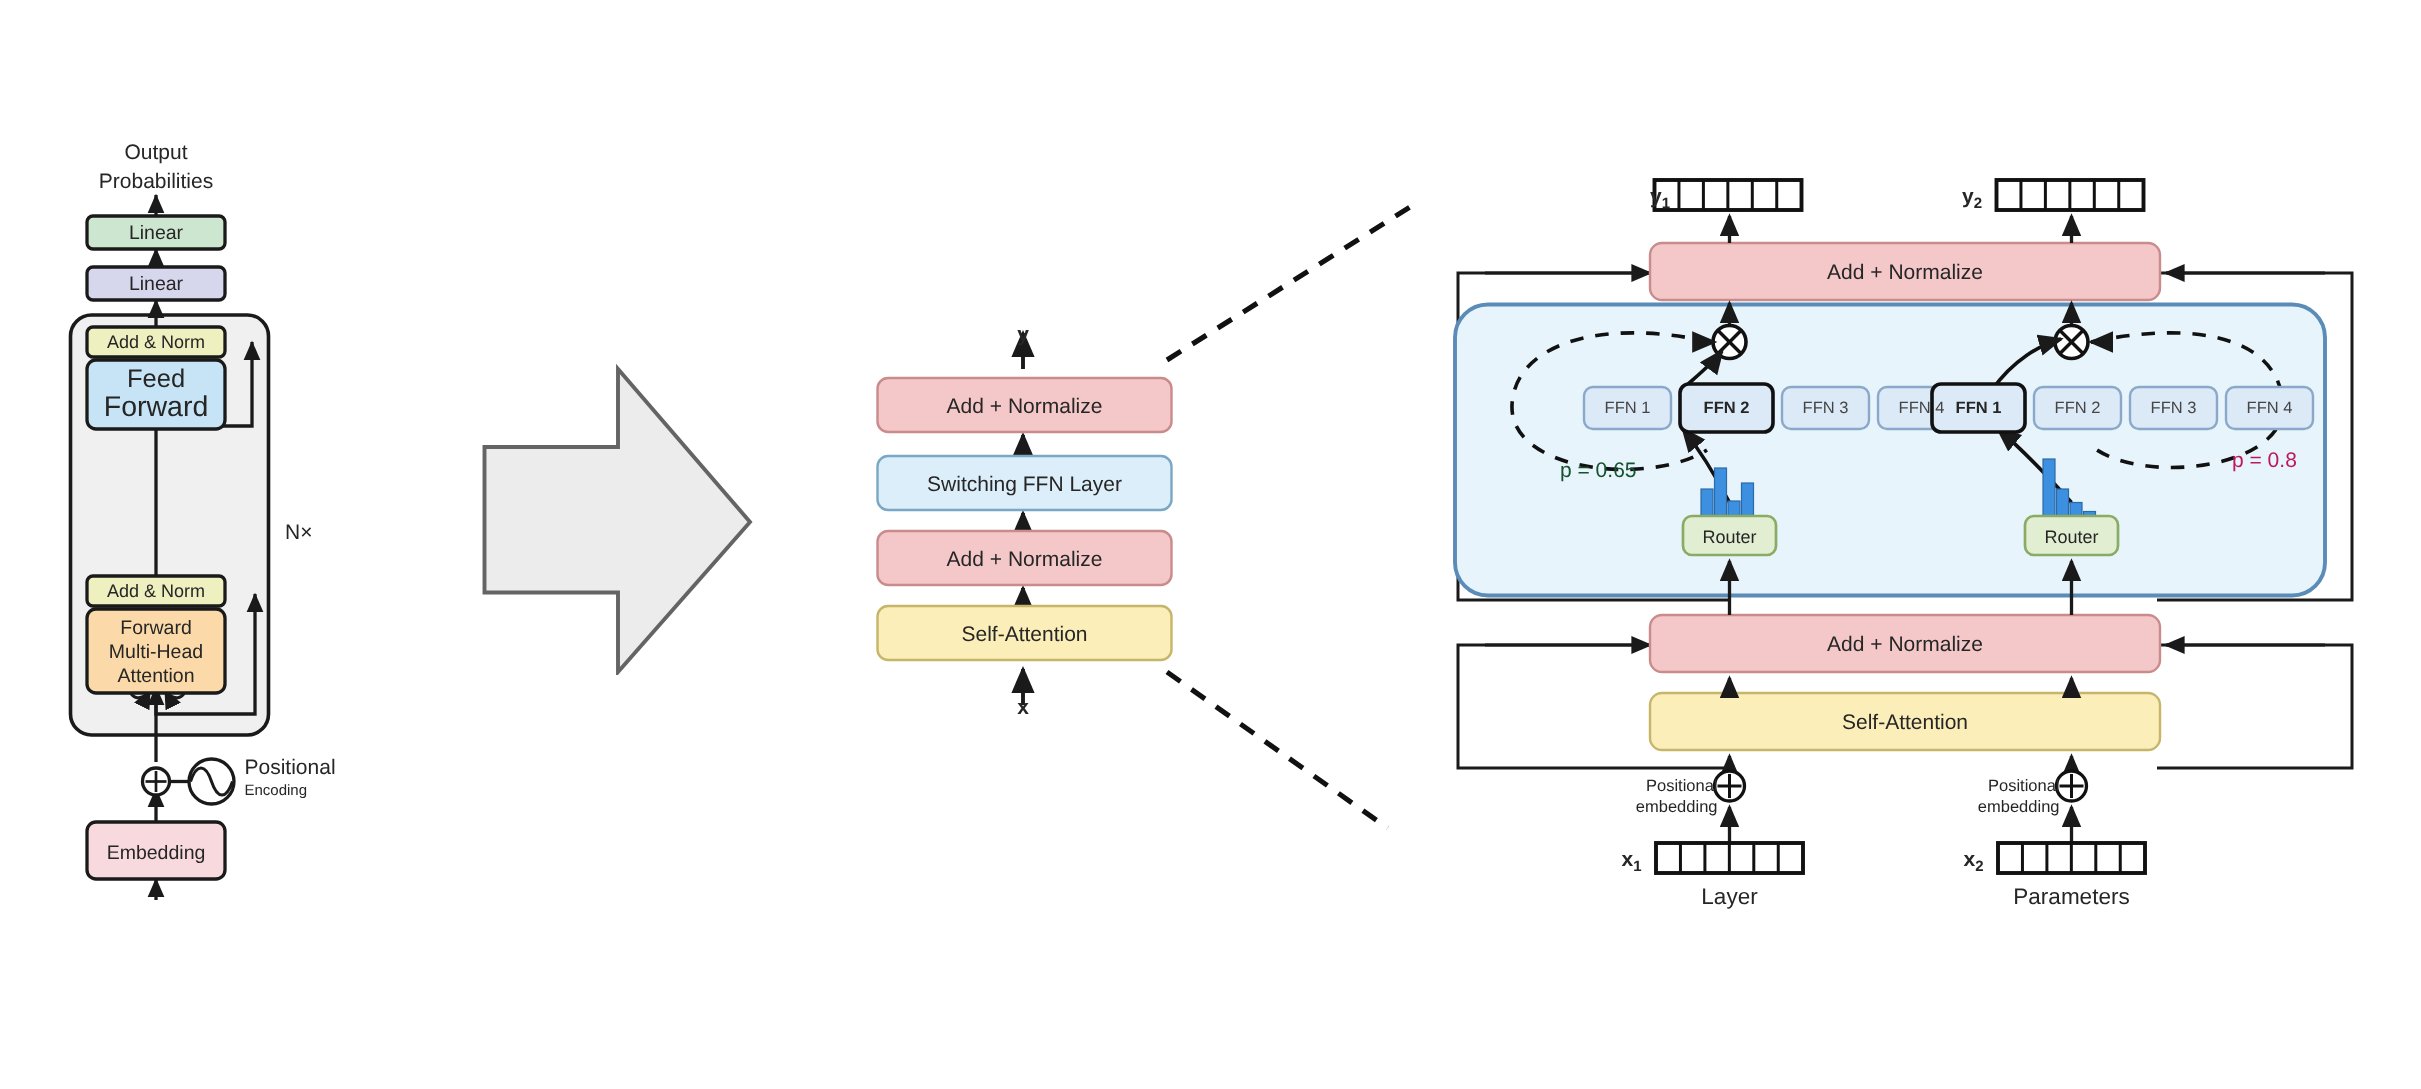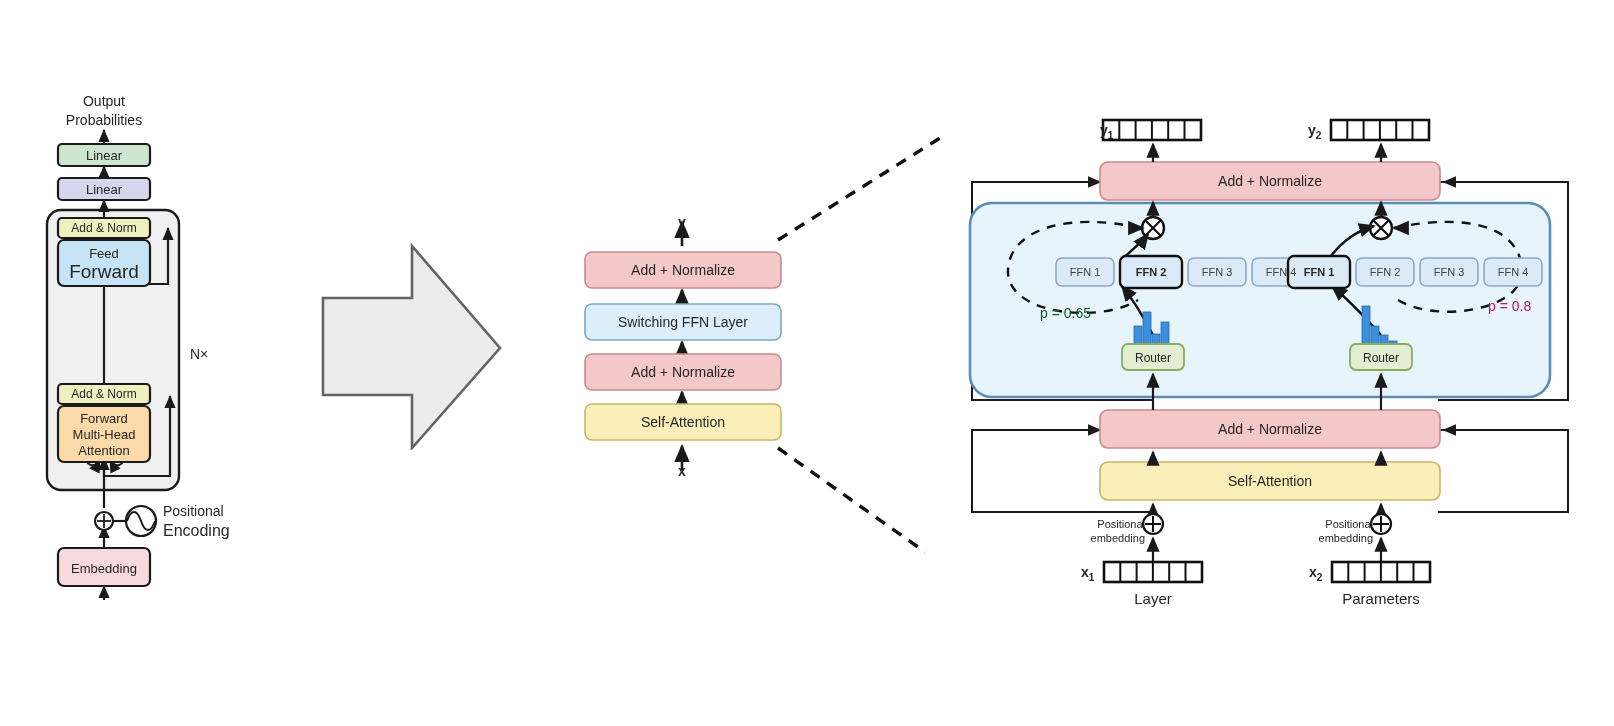--- a/index.html
+++ b/index.html
@@ -55,31 +55,31 @@
       <rect x="58" y="406" width="92" height="56" rx="6" fill="#fbd9a8" stroke="#1a1a1a" stroke-width="2.2"></rect>
       <rect x="58" y="548" width="92" height="38" rx="6" fill="#f8d9de" stroke="#1a1a1a" stroke-width="2.2"></rect>
     </svg>
 
     <div class="txt ctr" style="left:104px;top:101px;font-size:14px;">Output</div>
     <div class="txt ctr" style="left:104px;top:120px;font-size:14px;">Probabilities</div>
 
     <div class="txt ctr" style="left:104px;top:155px;font-size:13px;">Linear</div>
     <div class="txt ctr" style="left:104px;top:189px;font-size:13px;">Linear</div>
     <div class="txt ctr" style="left:104px;top:228px;font-size:12px;">Add &amp; Norm</div>
-    <div class="txt ctr" style="left:104px;top:253px;font-size:13px;">Feed</div>
+    <div class="txt ctr" style="left:104px;top:253px;font-size:17px;">Feed</div>
     <div class="txt ctr" style="left:104px;top:272px;font-size:19px;">Forward</div>
     <div class="txt ctr" style="left:104px;top:394px;font-size:12px;">Add &amp; Norm</div>
     <div class="txt ctr" style="left:104px;top:418px;font-size:13px;">Forward</div>
     <div class="txt ctr" style="left:104px;top:434px;font-size:13px;">Multi-Head</div>
     <div class="txt ctr" style="left:104px;top:450px;font-size:13px;">Attention</div>
     <div class="txt ctr" style="left:104px;top:568px;font-size:13px;">Embedding</div>
 
     <div class="txt" style="left:190px;top:346px;font-size:14px;">N×</div>
     <div class="txt" style="left:163px;top:503px;font-size:14px;">Positional</div>
-    <div class="txt" style="left:163px;top:522px;font-size:16px;">Encoding</div>
+    <div class="txt" style="left:163px;top:522px;font-size:10px;">Encoding</div>
   </div>
 
   <div class="abs" style="left:300px;top:230px;width:220px;height:220px;">
     <svg width="220" height="220" viewBox="0 0 220 220">
       <polygon points="23,68 112,68 112,16 200,118 112,218 112,165 23,165" fill="#ececec" stroke="#646464" stroke-width="2.6" stroke-linejoin="miter"></polygon>
     </svg>
   </div>
 
   <div class="abs" style="left:540px;top:180px;width:320px;height:320px;">
     <svg width="320" height="320" viewBox="0 0 320 320">

